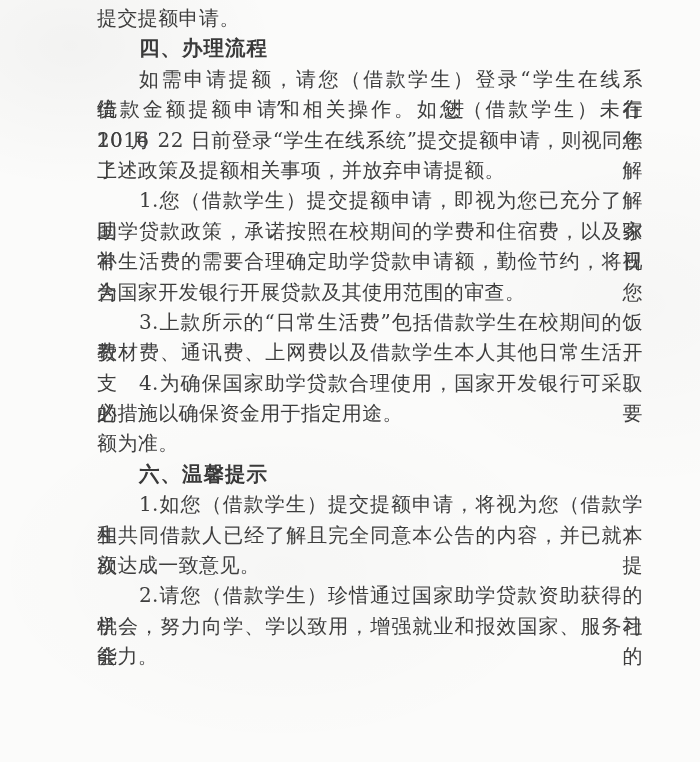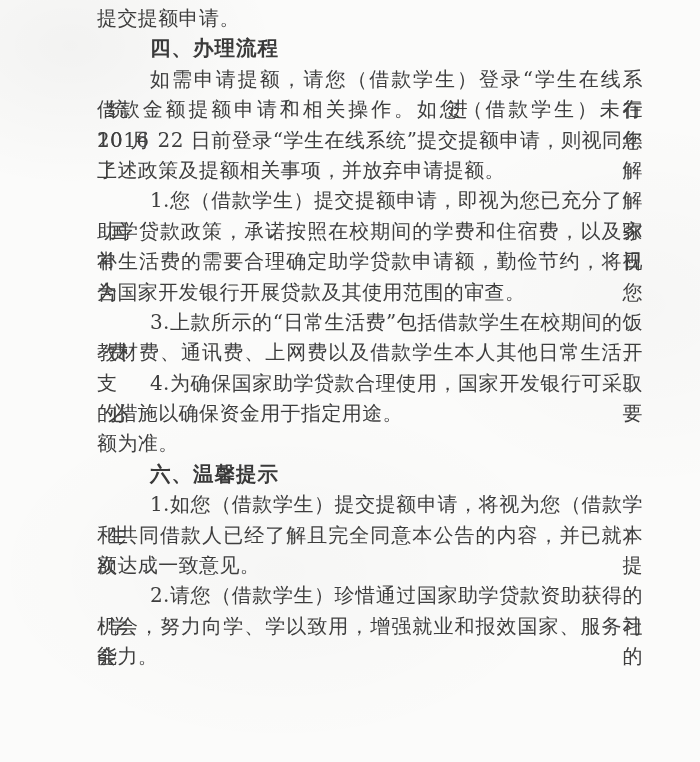--- a/index.html
+++ b/index.html
@@ -39,21 +39,20 @@
     overflow: visible;
   }
   .line.fill {
     white-space: normal;
     text-align: justify;
     text-align-last: justify;
     text-justify: inter-character;
   }
   .line.indent {
     text-indent: 42px;
-    margin-left: 11px;
   }
   .line.heading {
     font-family: "DejaVu Sans", "Liberation Sans", sans-serif;
     font-weight: bold;
     font-size: 20.5px;
     color: #3a3a3a;
     letter-spacing: 1px;
   }
 </style>
 </head>

